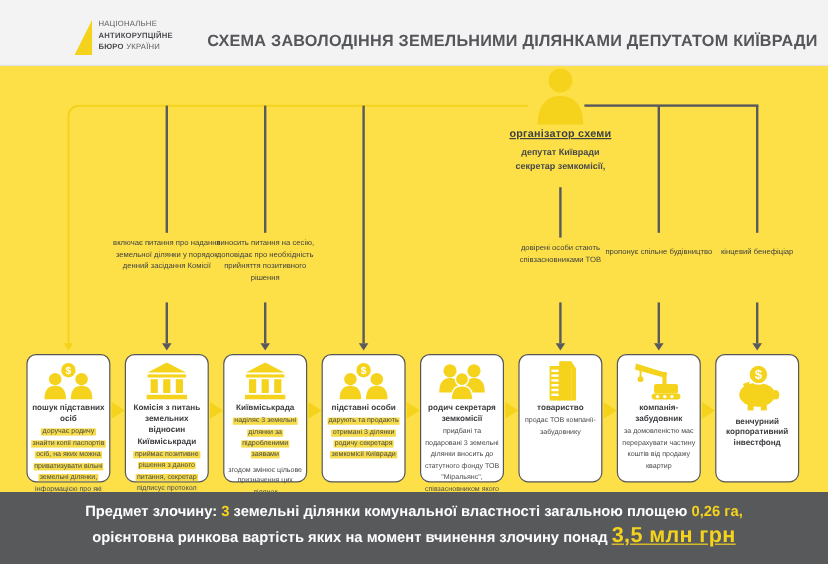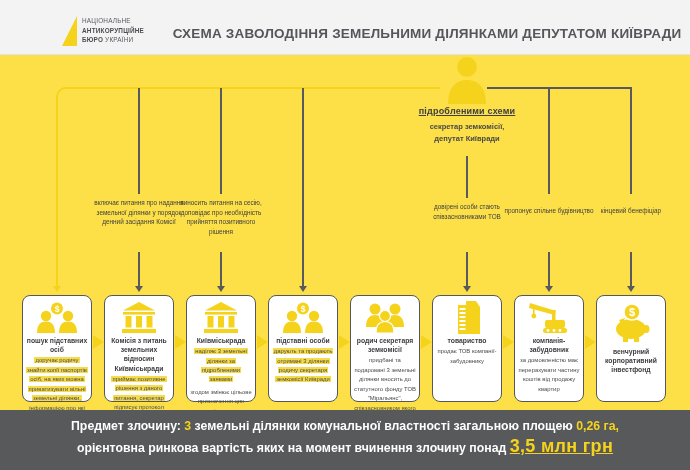--- a/index.html
+++ b/index.html
@@ -69,24 +69,24 @@
     </div>
     <div id="title">СХЕМА ЗАВОЛОДІННЯ ЗЕМЕЛЬНИМИ ДІЛЯНКАМИ ДЕПУТАТОМ КИЇВРАДИ</div>
   </div>
 
   <div id="org-icon">
     <svg width="52" height="48" viewBox="0 0 52 48">
         <circle class="y" cx="26" cy="11" r="10"></circle>
         <path class="y" d="M7 48 C7 30 16 24 26 24 C36 24 45 30 45 48 Z"></path>
       </svg>
   </div>
-  <div id="org-label">підробленими схеми</div>
+  <div id="org-label">організатор схеми</div>
   <div id="org-sub">
+    <div>депутат Київради</div>
     <div>секретар земкомісії,</div>
-    <div>депутат Київради</div>
   </div>
 
   <div id="yellow-l"></div>
   <div class="arrow-down yellow" style="left:53px;top:286px;"></div>
   <div class="trunk-dark"></div>
 
   <div class="vline" style="left:138px;top:88px;height:106px;"></div>
   <div class="vline" style="left:138px;top:252px;height:34px;"></div>
   <div class="arrow-down" style="left:135px;top:286px;"></div>
 

